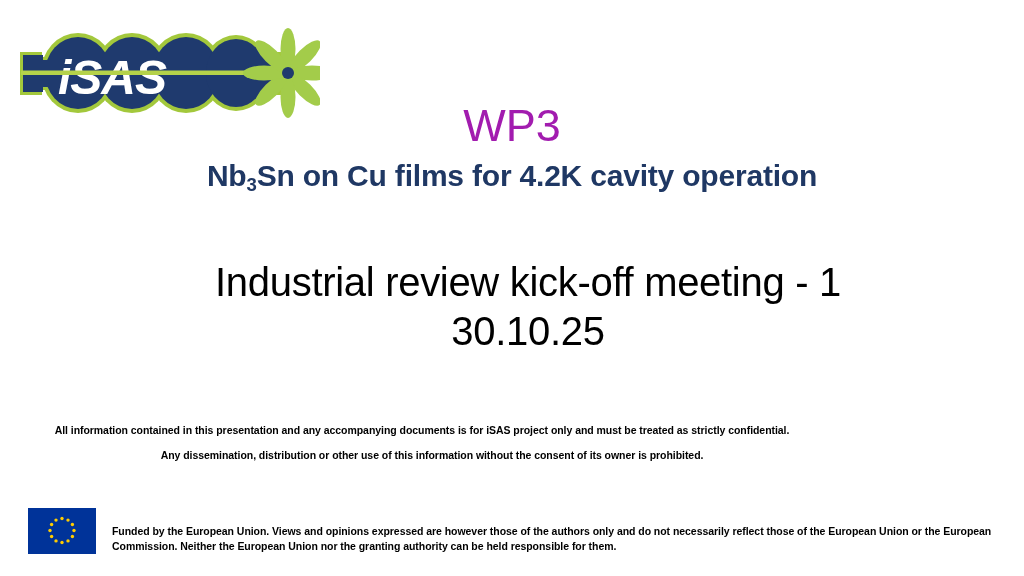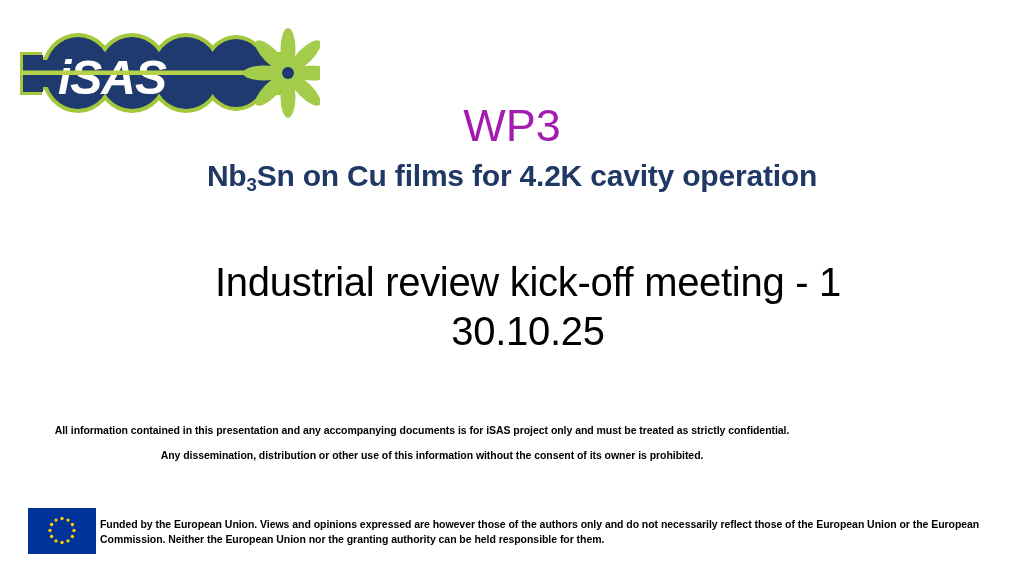--- a/index.html
+++ b/index.html
@@ -101,22 +101,22 @@
     margin-left: 20px;
   }
 
   
   .eu-footer {
     position: absolute;
     left: 28px;
     top: 508px;
     width: 975px;
     display: flex;
-    align-items: center;
-    gap: 4px;
+    align-items: flex-end;
+    gap: 16px;
   }
   .eu-flag {
     flex: 0 0 auto;
     width: 68px;
     height: 46px;
     background: #003399;
     position: relative;
     display: block;
   }
   .eu-flag svg { display: block; width: 68px; height: 46px; }

